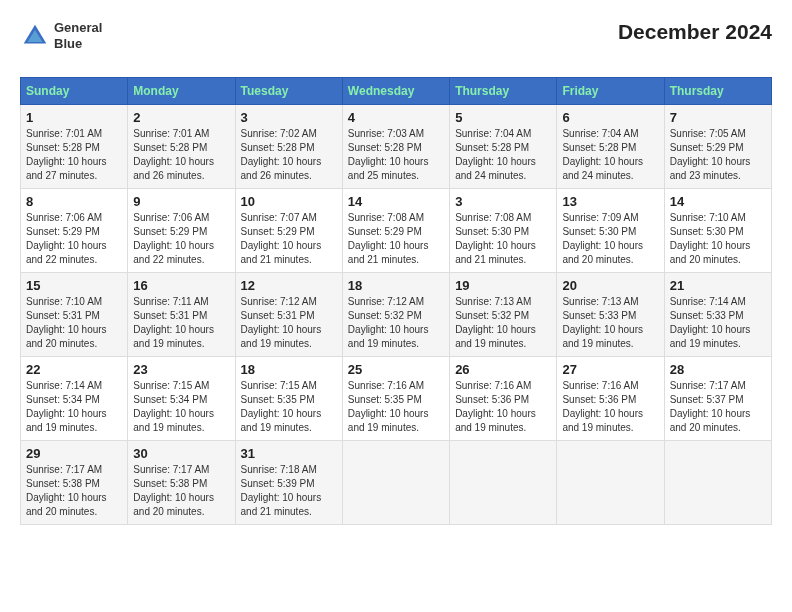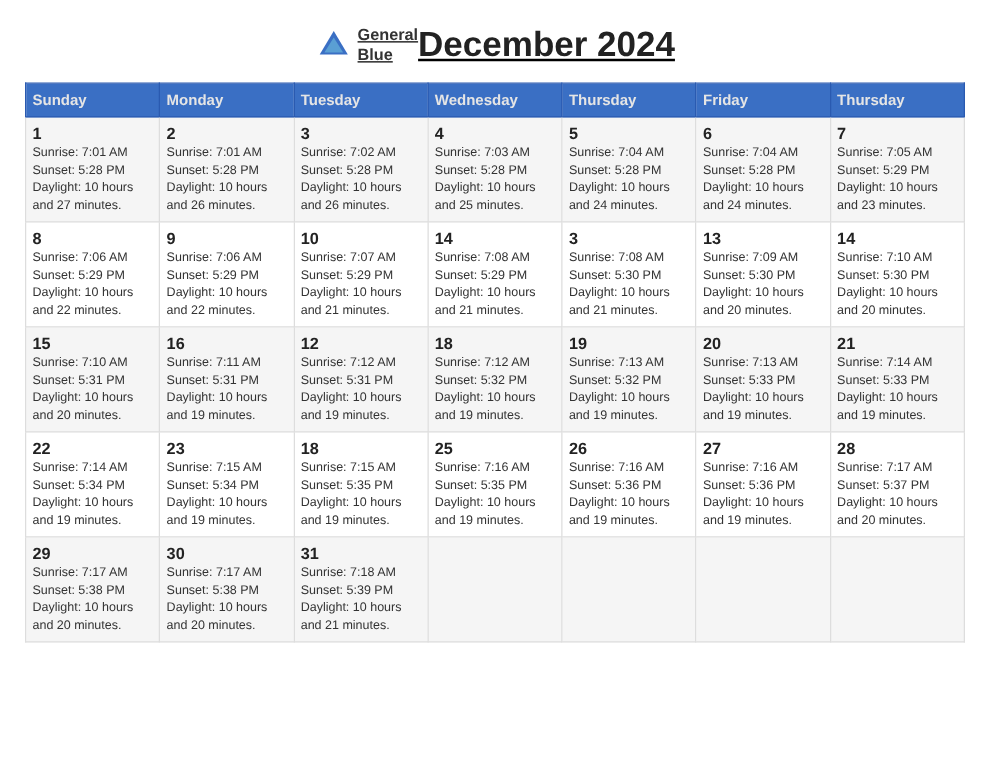--- a/index.html
+++ b/index.html
@@ -5,61 +5,60 @@
     * { box-sizing: border-box; margin: 0; padding: 0; }
     body {
       font-family: Arial, sans-serif;
       background: #fff;
       width: 792px;
       min-height: 612px;
       padding: 20px;
     }
     .header-area {
       display: flex;
-      justify-content: center;
+      justify-content: space-between;
       align-items: flex-start;
-      margin-bottom: 14px;
-      text-decoration: underline;
+      margin-bottom: 26px;
     }
     .logo {
       display: flex;
       align-items: center;
       gap: 4px;
     }
     .logo-text {
       font-size: 13px;
       font-weight: bold;
       color: #333;
       line-height: 1.2;
     }
     .logo-icon {
       width: 30px;
       height: 30px;
     }
     .title-area {
       text-align: right;
     }
     .month-title {
-      font-size: 28px;
+      font-size: 21px;
       font-weight: bold;
       color: #222;
     }
     .location-title {
       font-size: 14px;
       color: #555;
       margin-top: 2px;
     }
     table {
       width: 100%;
       border-collapse: collapse;
       font-size: 10.5px;
     }
     thead th {
       background-color: #3a6fc4;
-      color: #e5e5e5;
+      color: #86efac;
       text-align: left;
       padding: 6px 5px;
       font-size: 12px;
       font-weight: bold;
       border: 1px solid #2a5ab0;
     }
     tbody td {
       vertical-align: top;
       padding: 5px;
       border: 1px solid #ddd;

